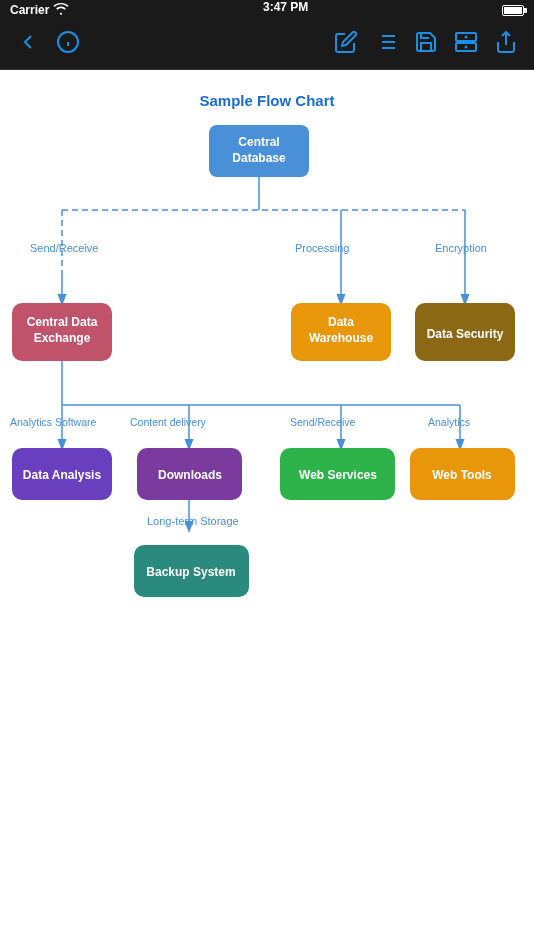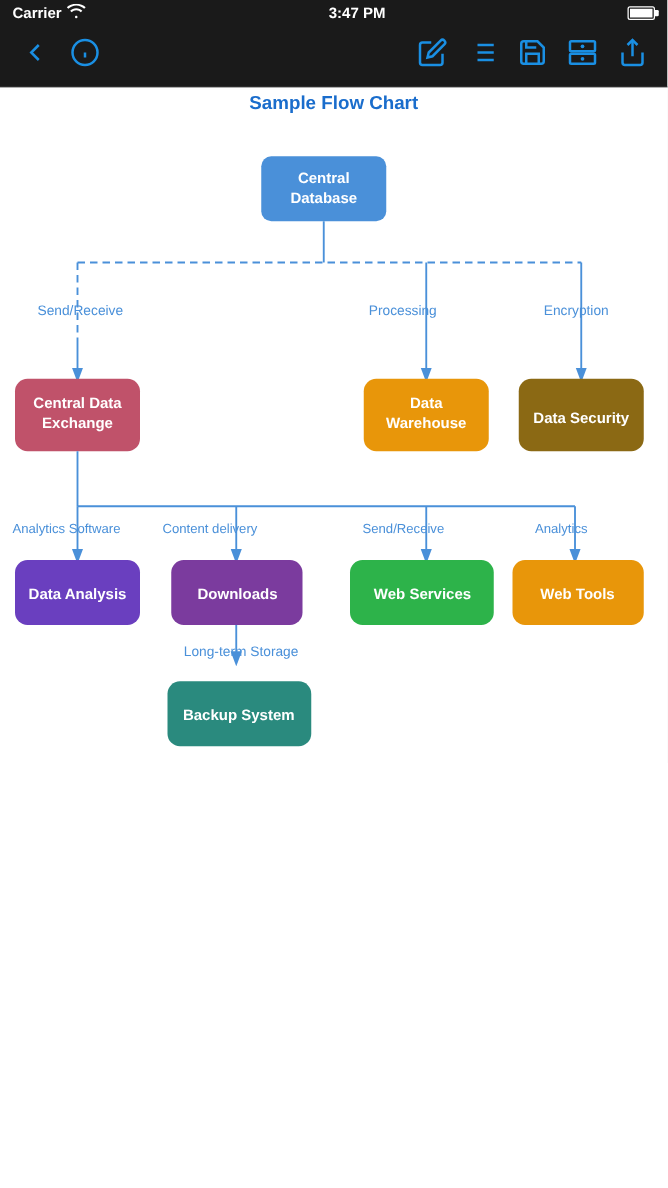--- a/index.html
+++ b/index.html
@@ -12,21 +12,20 @@
       overflow: hidden;
       position: relative;
     }
 
     
     .status-bar {
       width: 100%;
       height: 20px;
       background: #1a1a1a;
       display: flex;
-      align-items: center;
       justify-content: space-between;
       padding: 0 10px;
       color: white;
       font-size: 12px;
       font-weight: 600;
     }
     .status-left { display: flex; align-items: center; gap: 4px; }
     .status-center { font-size: 12px; font-weight: 600; }
     .status-right { display: flex; align-items: center; gap: 4px; }
     .wifi-icon { font-size: 10px; }
@@ -82,21 +81,21 @@
       width: 100%;
       height: calc(950px - 70px);
       background: white;
       overflow: hidden;
       position: relative;
     }
 
     
     .chart-title {
       text-align: center;
-      padding-top: 4px;
+      padding-top: 22px;
       font-size: 15px;
       font-weight: 700;
       color: #1a6dcc;
     }
 
     
     .flowchart-svg {
       position: absolute;
       top: 35px;
       left: 0;

